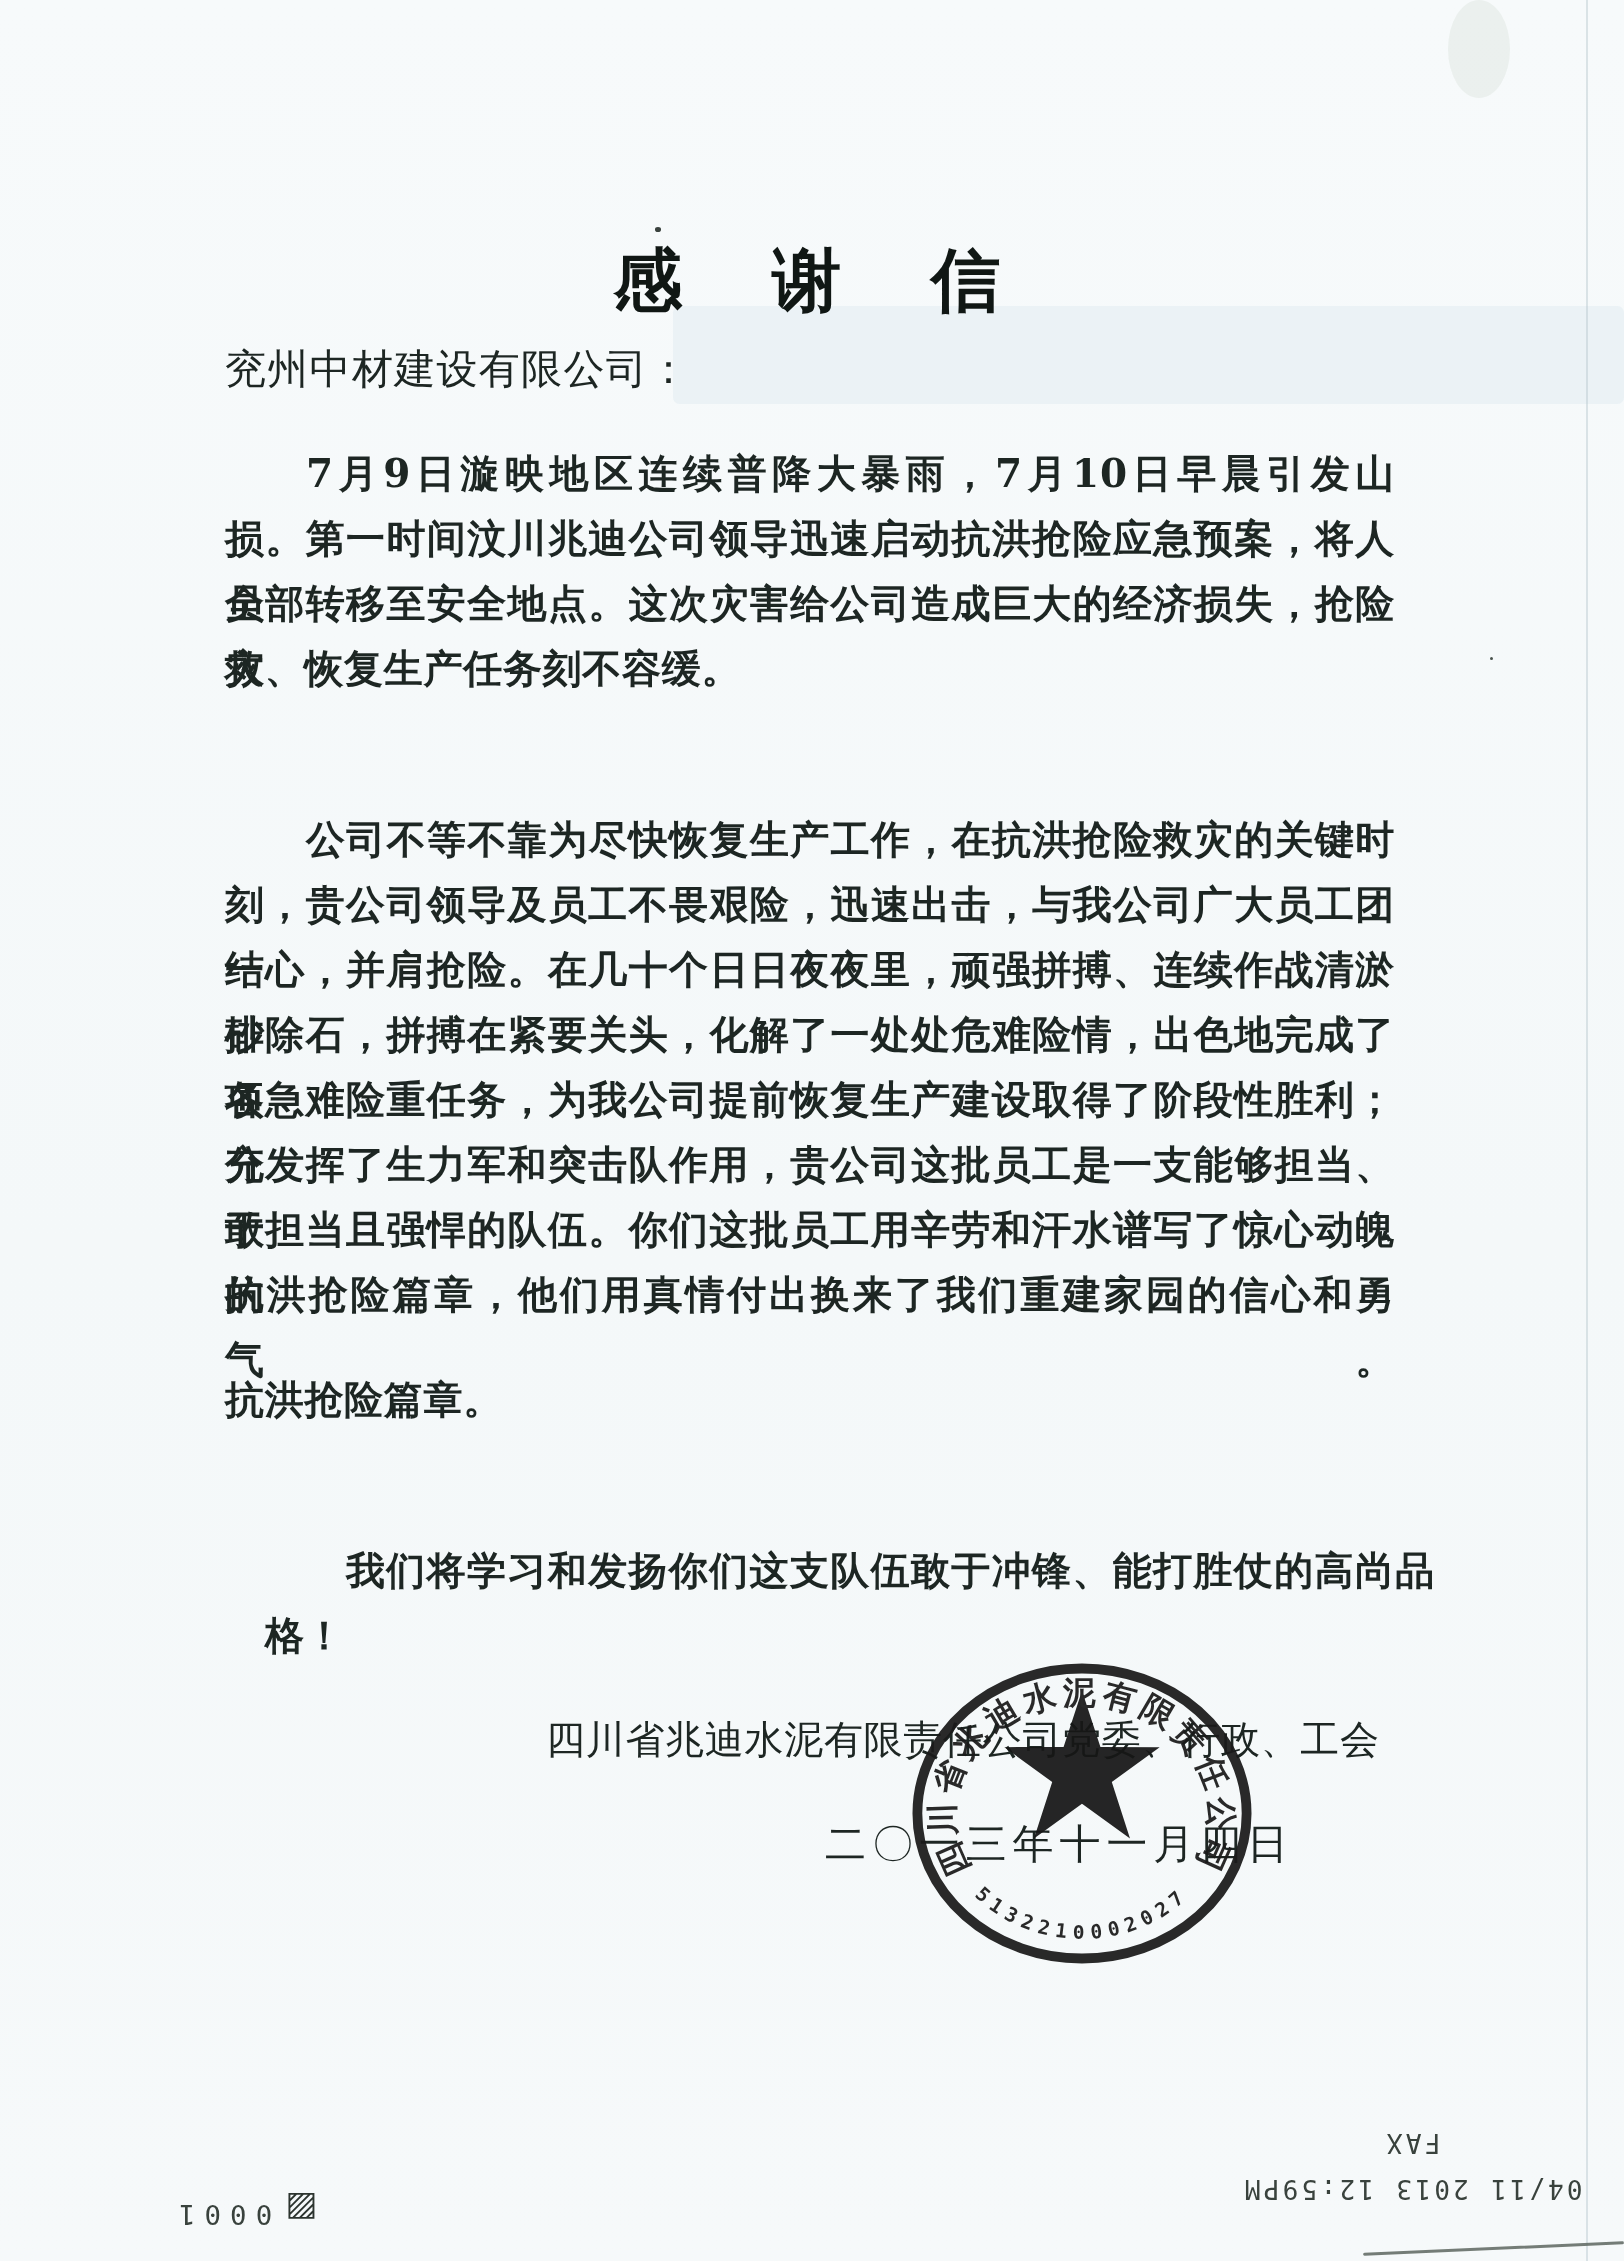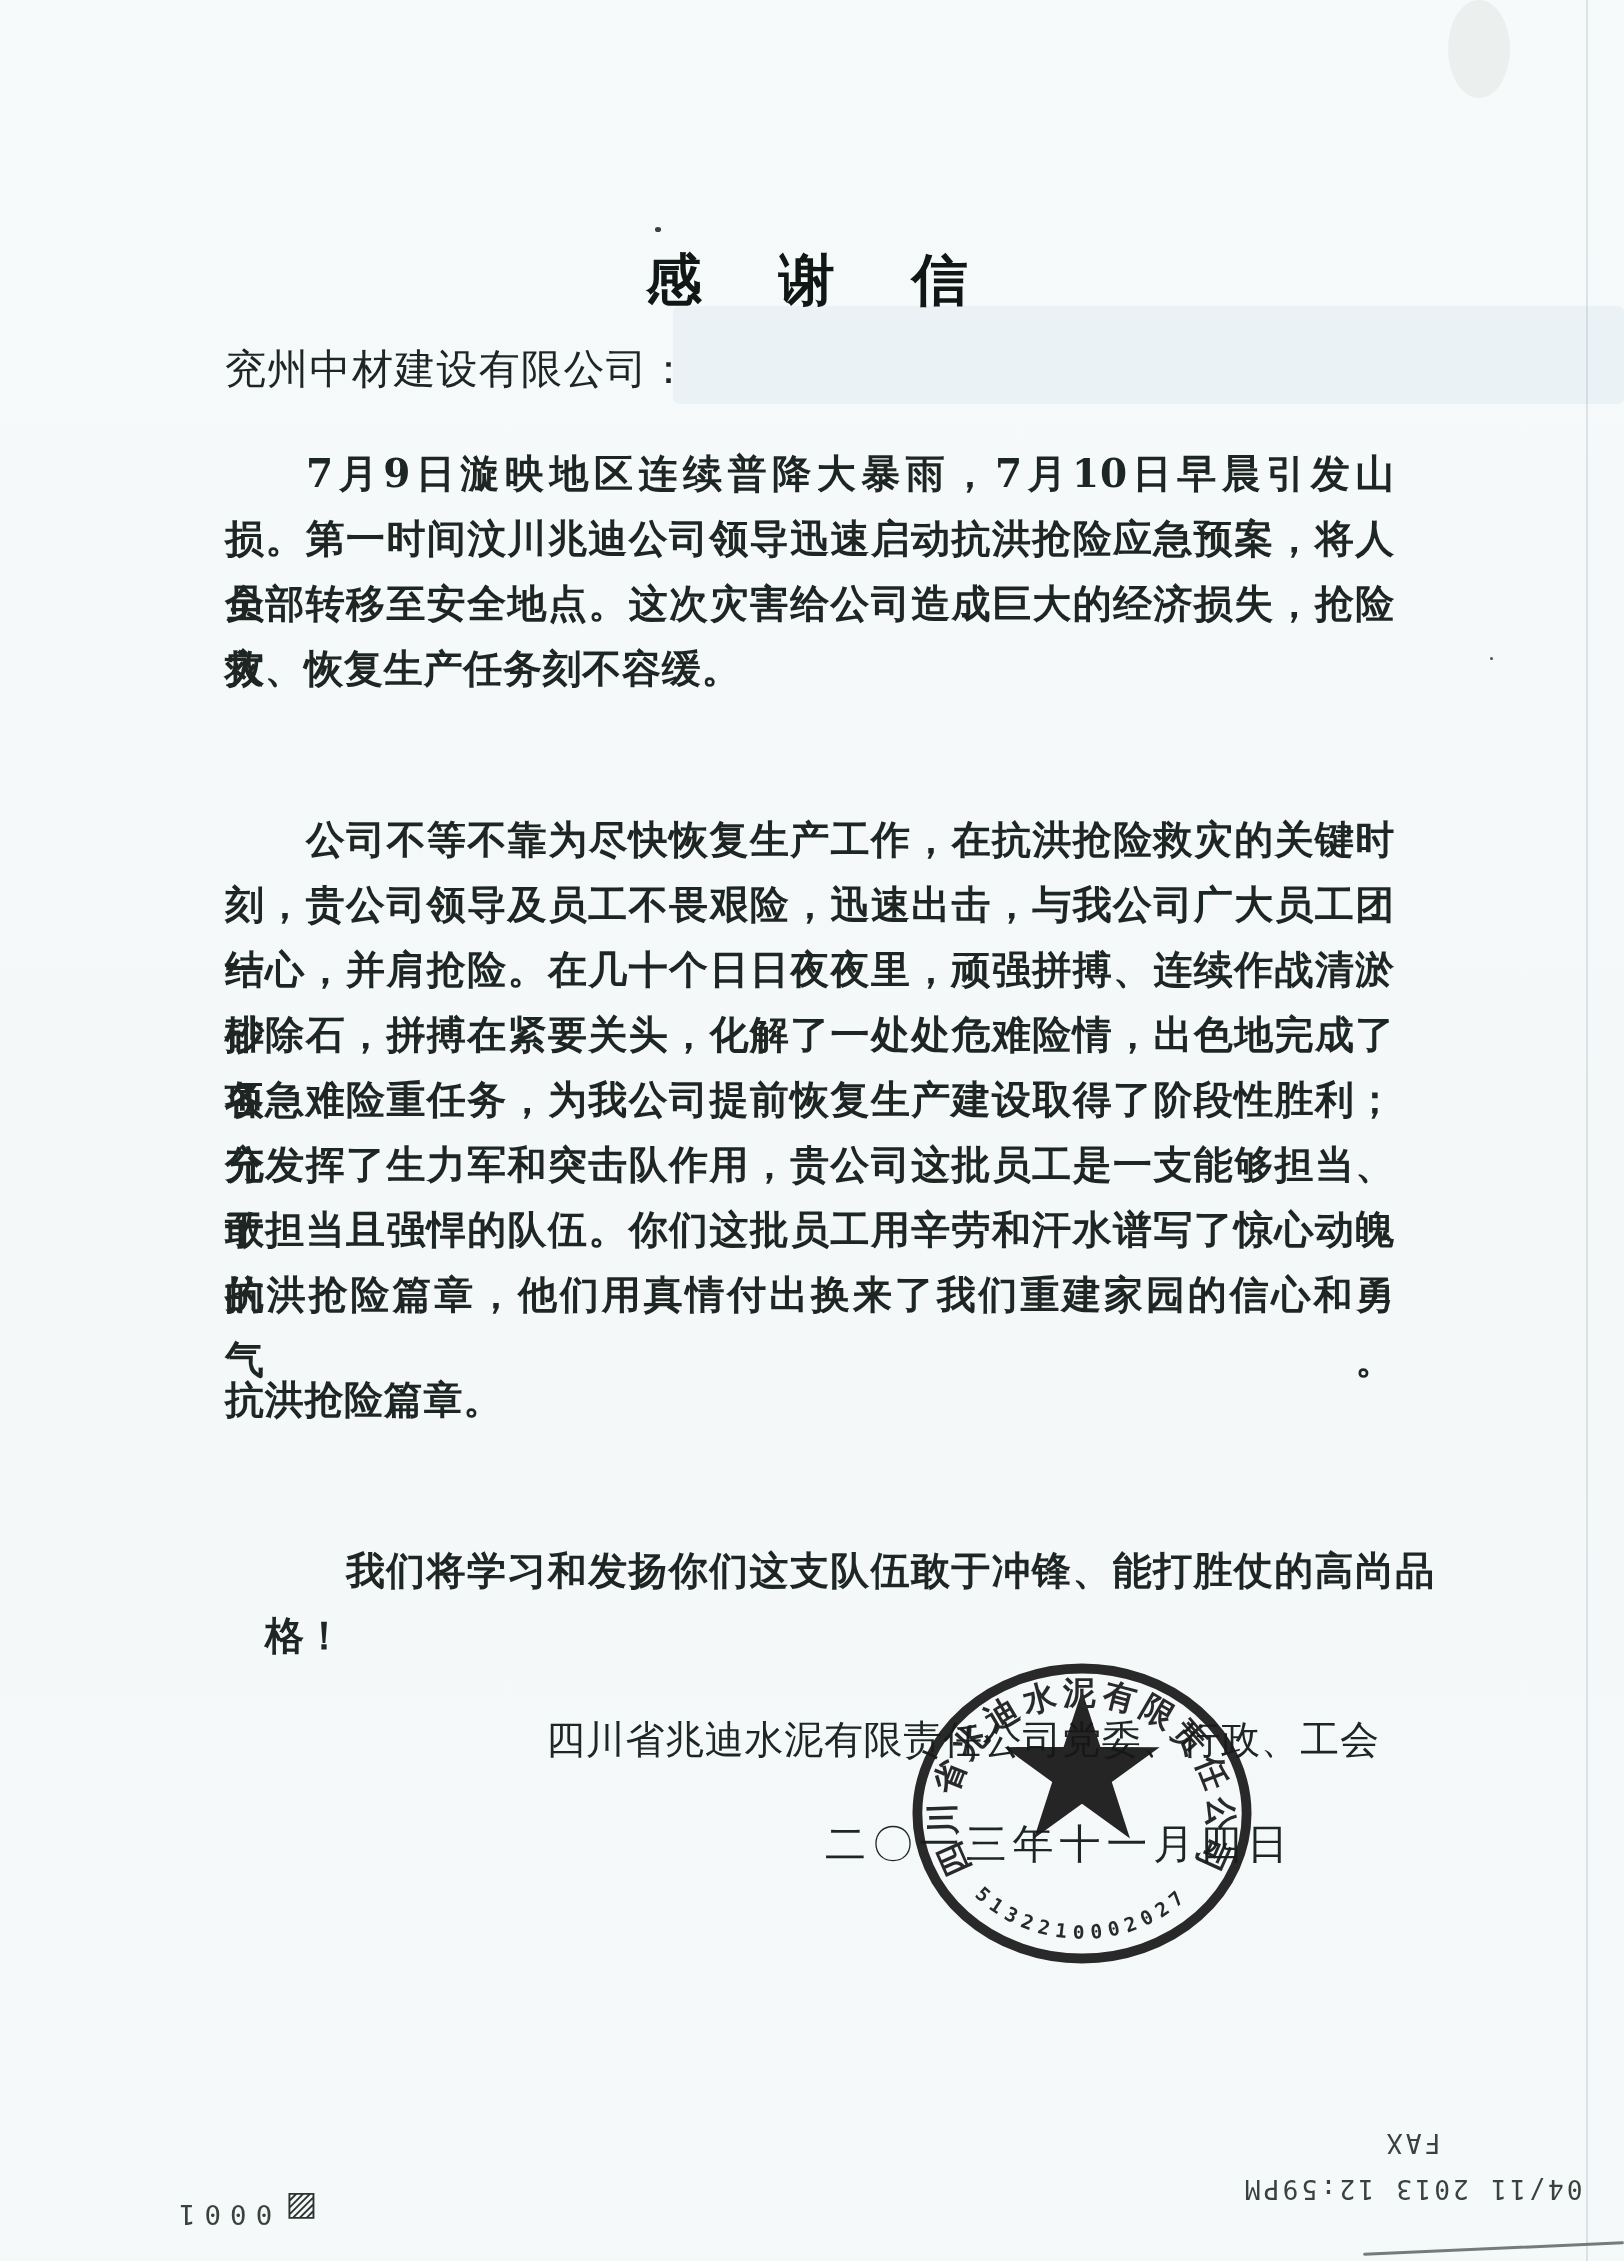--- a/index.html
+++ b/index.html
@@ -10,21 +10,21 @@
     background:linear-gradient(180deg,#f7fafb 0%,#f4f8f9 55%,#f6f9fa 100%);
     overflow:hidden;
     font-family:"DejaVu Serif","Liberation Serif",serif;
     color:#1d2623;
   }
   
   .title {
     position:absolute; left:0; top:241px; width:1624px; margin:0;
     text-align:center;
     font-family:"DejaVu Sans","Liberation Sans",sans-serif;
-    font-weight:700; font-size:56px; line-height:78px;
+    font-weight:700; font-size:69px; line-height:78px;
     letter-spacing:10.5px; color:#10171 4;
     color:#101714;
   }
   .salutation {
     position:absolute; left:225px; top:337px; width:1242px;
     font-size:41px; line-height:65px; letter-spacing:1.3px;
   }
   .para { position:absolute; left:225px; width:1170px; }
   .line {
     height:65px; line-height:65px;

